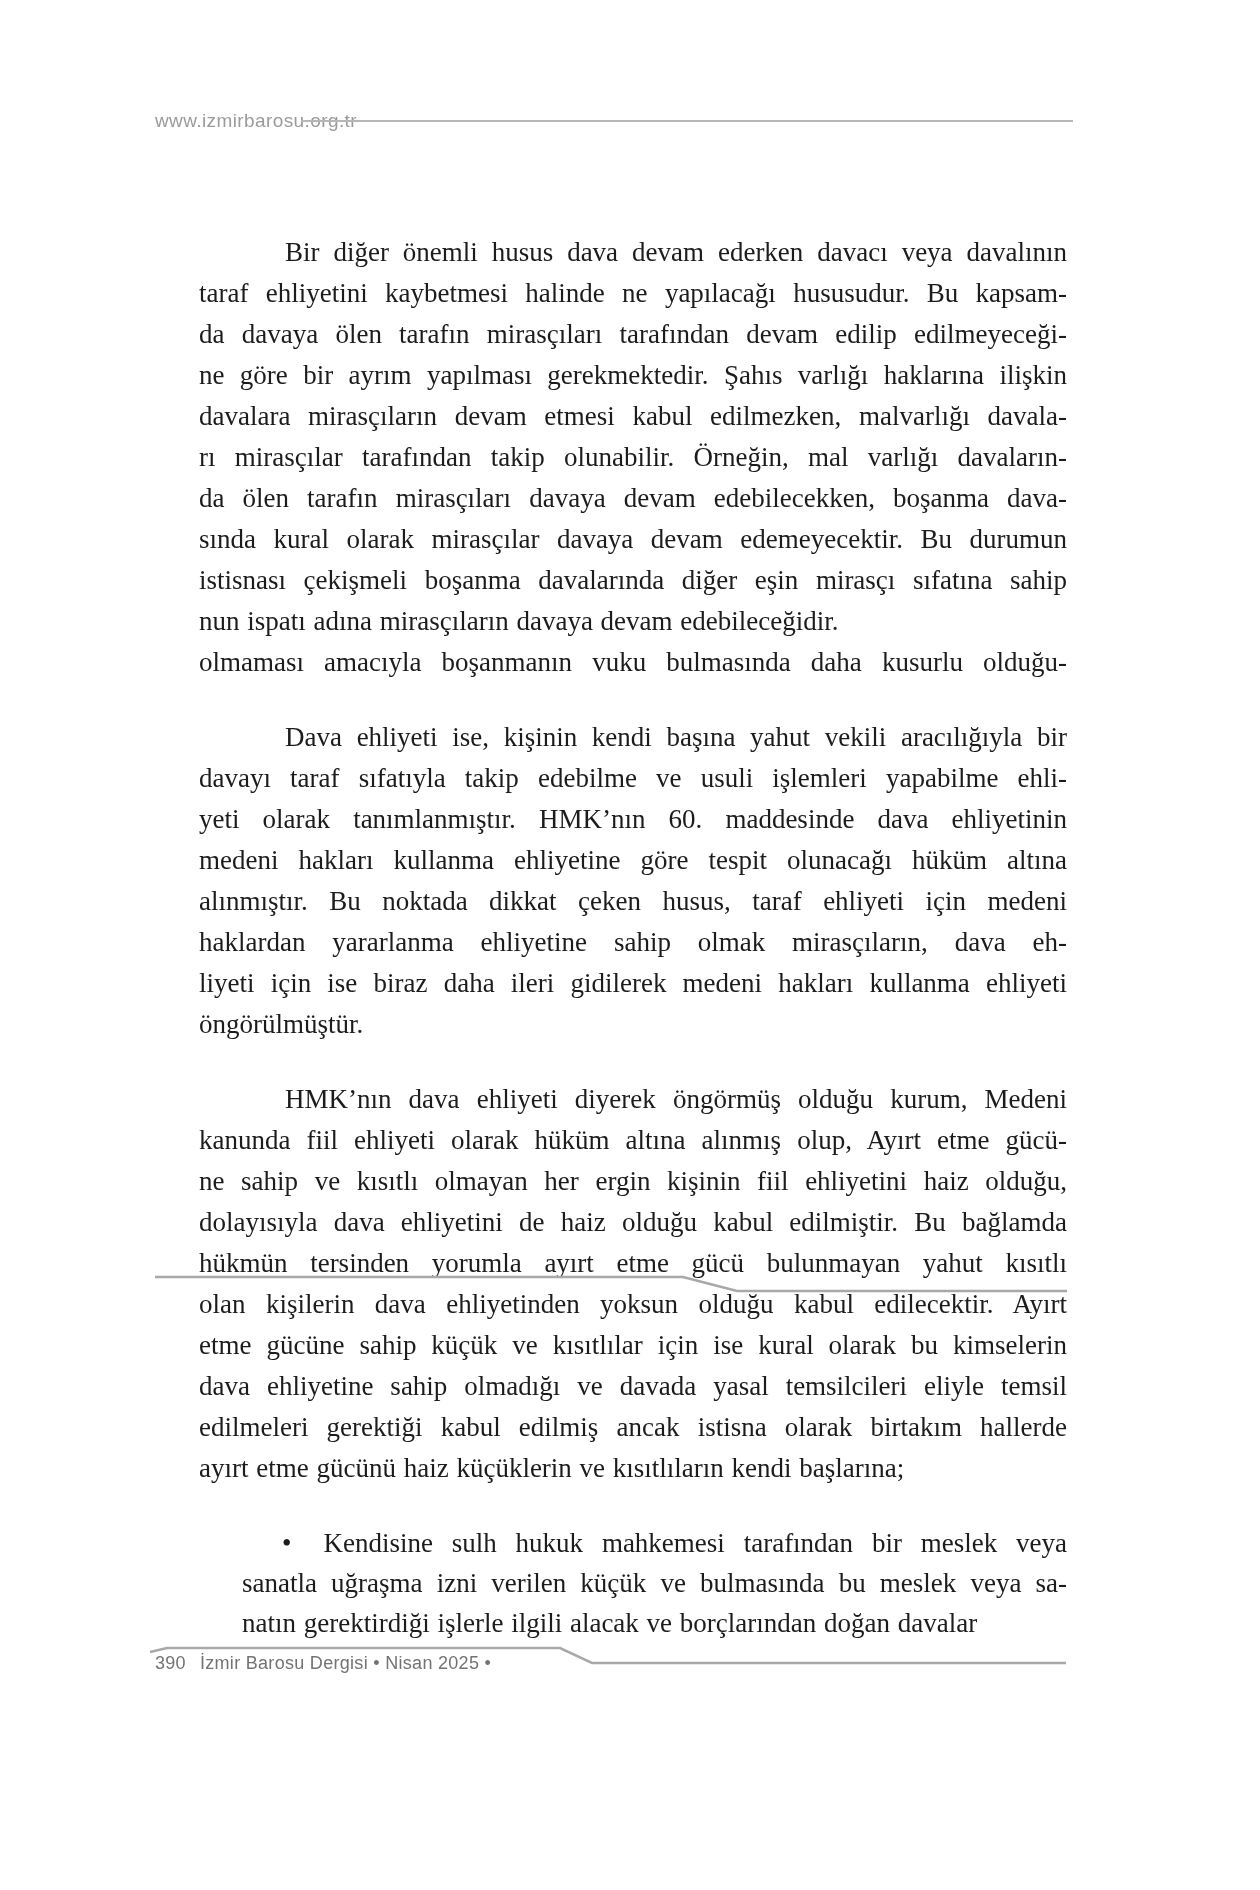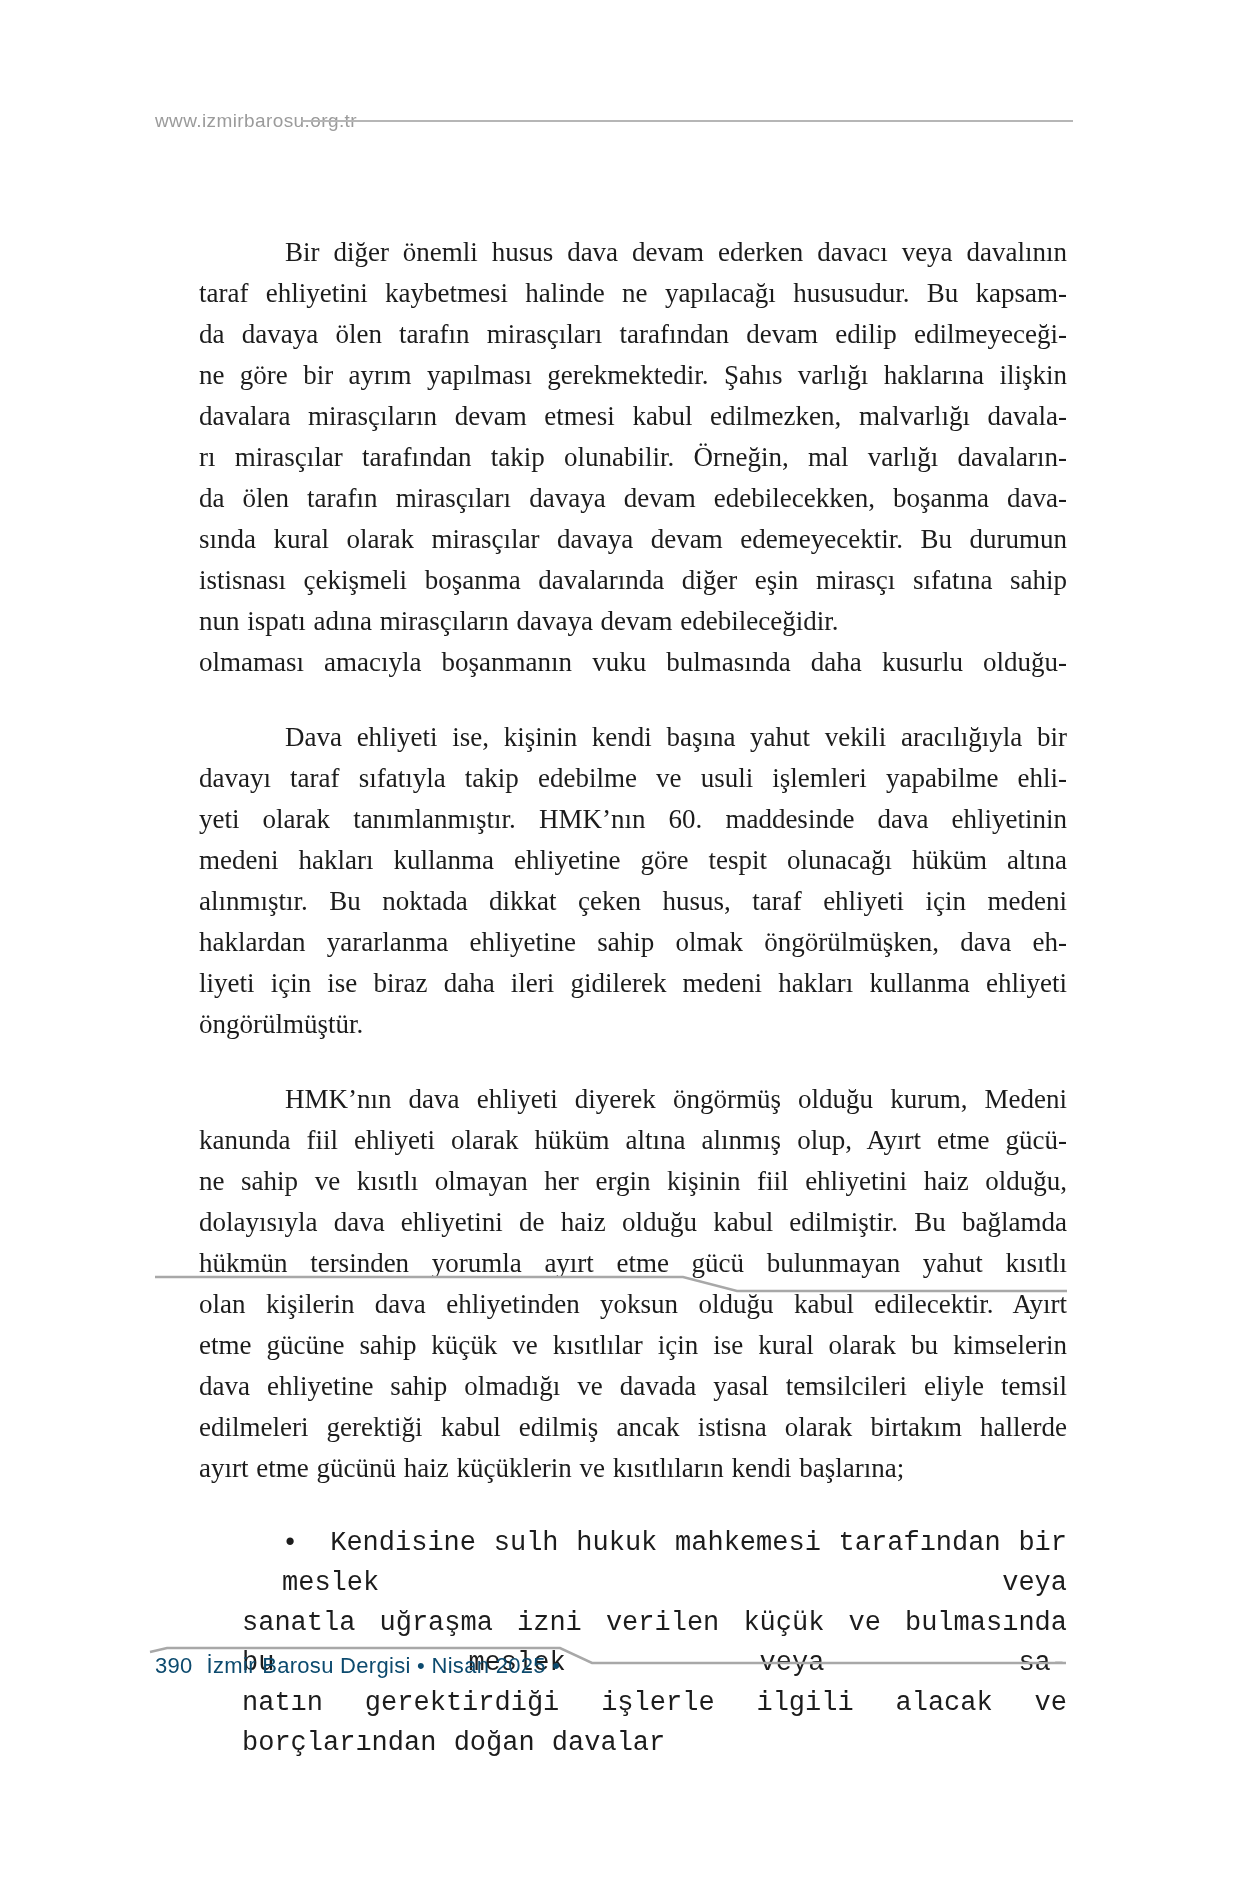--- a/index.html
+++ b/index.html
@@ -21,42 +21,42 @@
   .header-rule{
     position:absolute;left:301px;top:120px;width:772px;height:2px;
     background:#b6b6b6;
   }
   
   .body-text{
     position:absolute;left:155px;top:232px;width:912px;
     font-size:27px;line-height:41px;
   }
   .para{margin:0 0 34px 0;}
-  .para:last-child{margin-bottom:0;font-family:Liberation Mono, monospace;}
+  .para:last-child{margin-bottom:0;}
   .para .line{
     text-align:justify;
     text-align-last:justify;
     word-spacing:1px;
     margin-left:44px;
   }
   .para .line.last{text-align-last:left;}
   .para.indent .line:first-child{padding-left:86px;}
   .para.bullet{margin-left:43px;margin-top:30px;line-height:40px;}
   .para.bullet .line.bullet-first{padding-left:40px;}
   .para.bullet .bullet{margin-right:32px;}
   
   .curl-overlay{
     position:absolute;left:0;top:0;width:1260px;height:1890px;
     pointer-events:none;
   }
   
   .footer{
     position:absolute;left:155px;top:1653px;
     font-family:"Liberation Sans","DejaVu Sans",sans-serif;
-    font-size:22px;color:#0c4a6e;letter-spacing:.3px;
+    font-size:18px;color:#737373;letter-spacing:.3px;
     white-space:nowrap;
   }
   .footer .page-num{margin-right:14px;}
 </style>
 </head>
 <body>
 
 <div class="page">
 
   <div class="header-url">www.izmirbarosu.org.tr</div>
@@ -75,21 +75,21 @@
         <div class="line">istisnası çekişmeli boşanma davalarında diğer eşin mirasçı sıfatına sahip</div>
         <div class="line last">nun ispatı adına mirasçıların davaya devam edebileceğidir.</div>
         <div class="line">olmaması amacıyla boşanmanın vuku bulmasında daha kusurlu olduğu-</div>
       </div>
     <div class="para indent">
         <div class="line">Dava ehliyeti ise, kişinin kendi başına yahut vekili aracılığıyla bir</div>
         <div class="line">davayı taraf sıfatıyla takip edebilme ve usuli işlemleri yapabilme ehli-</div>
         <div class="line">yeti olarak tanımlanmıştır. HMK’nın 60. maddesinde dava ehliyetinin</div>
         <div class="line">medeni hakları kullanma ehliyetine göre tespit olunacağı hüküm altına</div>
         <div class="line">alınmıştır. Bu noktada dikkat çeken husus, taraf ehliyeti için medeni</div>
-        <div class="line">haklardan yararlanma ehliyetine sahip olmak öngörülmüşken, dava eh-</div>
+        <div class="line">haklardan yararlanma ehliyetine sahip olmak mirasçıların, dava eh-</div>
         <div class="line">liyeti için ise biraz daha ileri gidilerek medeni hakları kullanma ehliyeti</div>
         <div class="line last">öngörülmüştür.</div>
       </div>
     <div class="para indent">
         <div class="line">HMK’nın dava ehliyeti diyerek öngörmüş olduğu kurum, Medeni</div>
         <div class="line">kanunda fiil ehliyeti olarak hüküm altına alınmış olup, Ayırt etme gücü-</div>
         <div class="line">ne sahip ve kısıtlı olmayan her ergin kişinin fiil ehliyetini haiz olduğu,</div>
         <div class="line">dolayısıyla dava ehliyetini de haiz olduğu kabul edilmiştir. Bu bağlamda</div>
         <div class="line">hükmün tersinden yorumla ayırt etme gücü bulunmayan yahut kısıtlı</div>
         <div class="line">olan kişilerin dava ehliyetinden yoksun olduğu kabul edilecektir. Ayırt</div>

